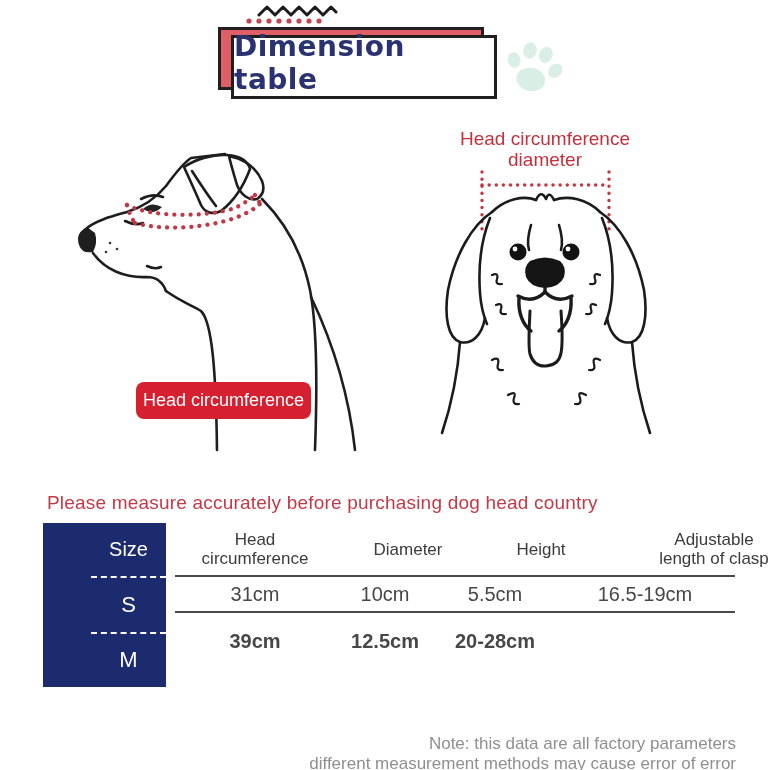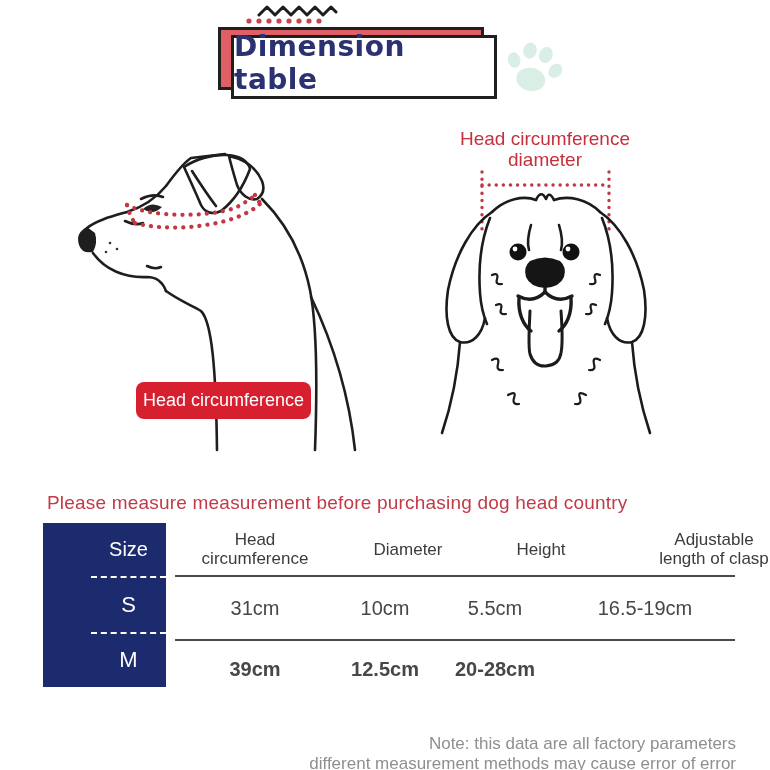--- a/index.html
+++ b/index.html
@@ -39,21 +39,21 @@
   .size-cell{flex:1;display:flex;align-items:center;justify-content:center;color:#ffffff;
              box-sizing:border-box;}
   .size-cell.hdr{font-size:20px;border-bottom:2px dashed #ffffff;}
   .size-cell.mid{font-size:22px;border-bottom:2px dashed #ffffff;}
   .size-cell.bot{font-size:22px;}
   .data-area{margin-left:132px;width:560px;}
   .data-row{display:grid;grid-template-columns:160px 100px 120px 180px;align-items:center;
             text-align:center;box-sizing:border-box;}
   .data-row.hdr{height:54px;border-bottom:2px solid #4a4a4a;font-size:17px;color:#3c3c3c;
                 line-height:19px;white-space:pre-line;gap:23px;}
-  .data-row.r1{height:64px;border-bottom:2px solid #4a4a4a;}
+  .data-row.r1{height:36px;border-bottom:2px solid #4a4a4a;}
   .data-row.r2{height:57px;font-weight:bold;}
   .data-row.vals{font-size:20px;color:#474747;}
 
   .note{position:absolute;right:34px;top:734px;text-align:right;font-size:17px;color:#8f8f8f;
         line-height:20px;white-space:pre-line;}
 </style>
 </head>
 <body>
 
 <div id="page">
@@ -178,21 +178,21 @@
     </g>
 
     <circle cx="88" cy="97" r="8.5" fill="#111"></circle>
       <circle cx="141" cy="97" r="8.5" fill="#111"></circle>
     <circle cx="85" cy="94" r="2.4" fill="#fff"></circle>
       <circle cx="138" cy="94" r="2.4" fill="#fff"></circle>
 
     <path d="M 100 106 Q 115 99 130 106 Q 137 112 134 122 Q 130 132 115 133 Q 100 132 96 122 Q 93 112 100 106 Z" fill="#151515"></path>
   </svg>
 
-  <div class="notice">Please measure measurement before purchasing dog head country</div>
+  <div class="notice">Please measure accurately before purchasing dog head country</div>
 
   <div class="dim-table">
     <div class="size-col">
       <div class="size-cell hdr">Size</div>
       <div class="size-cell mid">S</div>
       <div class="size-cell bot">M</div>
     </div>
     <div class="data-area">
       <div class="data-row hdr">
         <span>Head

